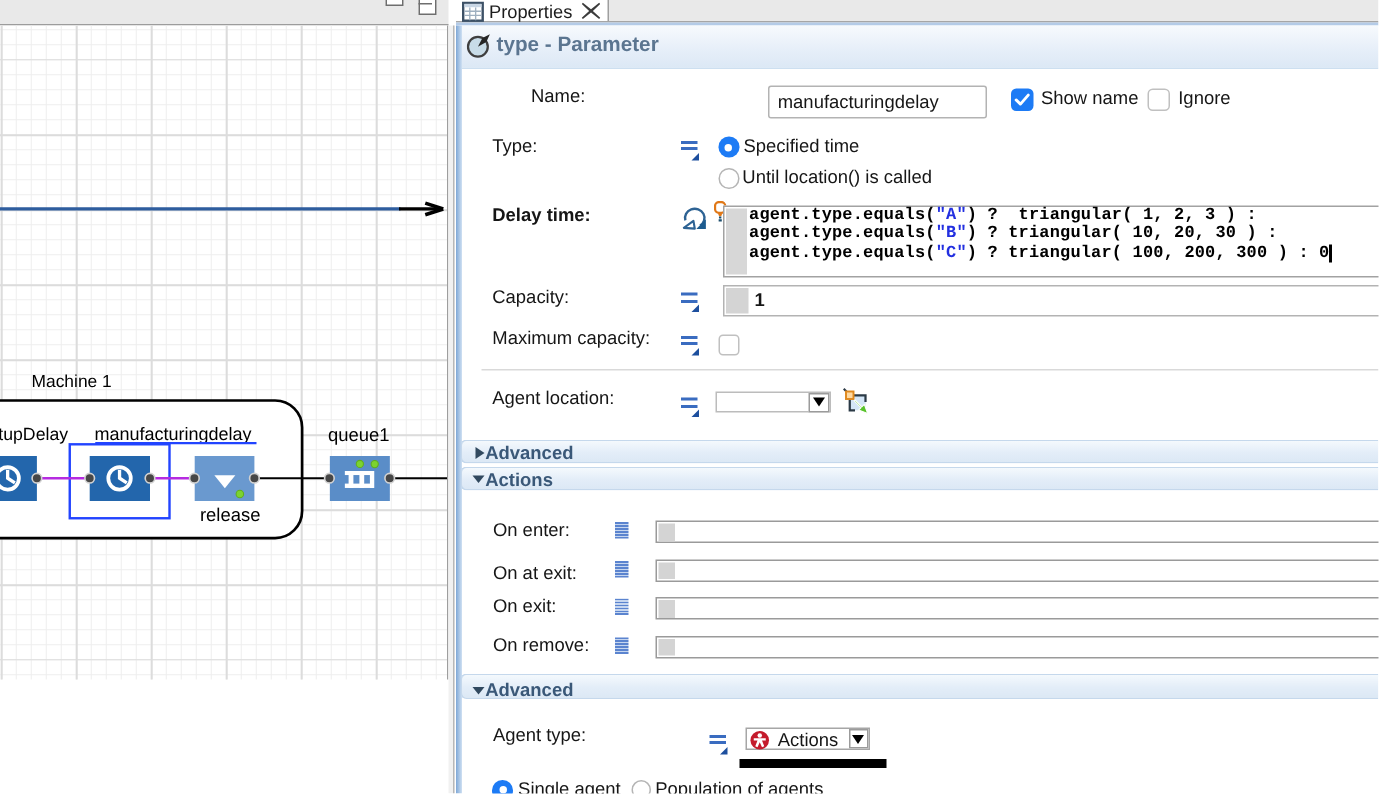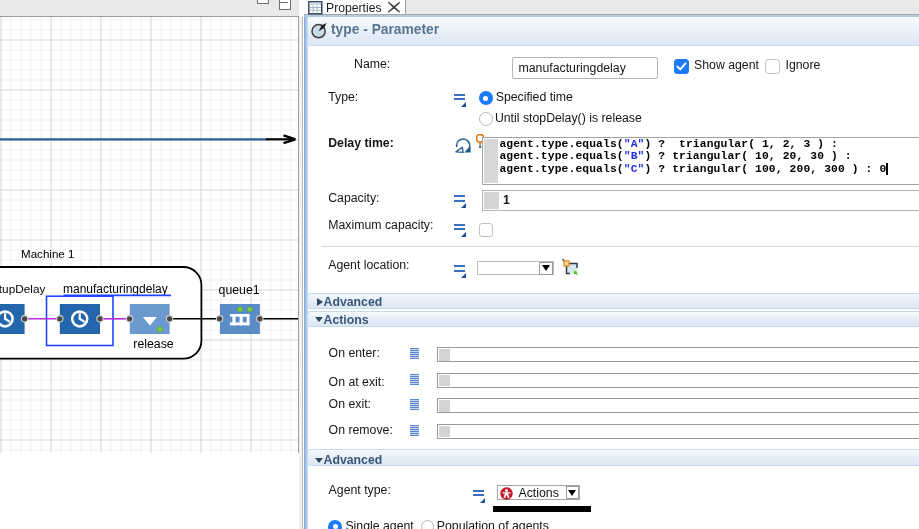--- a/index.html
+++ b/index.html
@@ -139,34 +139,34 @@
 <div class="abs" style="left:304px;top:17px;width:4px;height:512px;background:linear-gradient(90deg,#7ea7d6,#cfe0f2);"></div>
 
 <div class="lbl" style="left:342px;top:56.5px;margin-left:12px;">Name:</div>
 <div class="field" style="left:511.5px;top:56.5px;width:146px;height:22px;"></div>
 <div class="lbl" style="left:518.5px;top:61px;">manufacturingdelay</div>
 <div class="cb on" style="left:673.5px;top:59px;">
   <svg width="15" height="15" viewBox="0 0 15 15">
       <path d="M3.4 7.6 L6.3 10.4 L11.5 4.4" stroke="#fff" stroke-width="1.9" fill="none" stroke-linecap="round" stroke-linejoin="round"></path>
     </svg>
 </div>
-<div class="lbl" style="left:694px;top:57.8px;">Show agent</div>
+<div class="lbl" style="left:694px;top:57.8px;">Show name</div>
 <div class="cb off" style="left:764.5px;top:59px;"></div>
 <div class="lbl" style="left:785.5px;top:57.8px;">Ignore</div>
 
 <div class="lbl" style="left:328.2px;top:90px;">Type:</div>
 <div class="eq" style="left:454px;top:93px;">
     <div class="b1"></div>
     <div class="b2"></div>
     <div class="tri"></div>
   </div>
 <div class="radio on" style="left:478.9px;top:91.3px;width:13.8px;height:13.8px;"></div>
 <div class="lbl" style="left:495.7px;top:90.1px;">Specified time</div>
 <div class="radio off" style="left:478.9px;top:111.8px;width:13.8px;height:13.8px;"></div>
-<div class="lbl" style="left:494.9px;top:110.5px;">Until stopDelay() is release</div>
+<div class="lbl" style="left:494.9px;top:110.5px;">Until location() is called</div>
 
 <div class="lbl bold" style="left:328.2px;top:136.3px;">Delay time:</div>
 <svg class="abs" style="left:454px;top:137px;" width="20" height="18" viewBox="0 0 20 18">
   <path d="M 2.9 9.9 A 6.5 6.1 0 1 1 12.7 13.4" fill="none" stroke="#2e6394" stroke-width="1.6"></path>
   <polygon points="1.9,14.9 8.3,10.3 9.2,15.4" fill="#fff" stroke="#2e6394" stroke-width="1.4" stroke-linejoin="round"></polygon>
   <path d="M 16.6 15.6 L 10.2 15.6 L 16.6 9.2 Z" fill="#1d5c8f"></path>
 </svg>
 <svg class="abs" style="left:475.5px;top:133.5px;" width="9" height="14" viewBox="0 0 9 14">
   <rect x="0.7" y="0.7" width="6.8" height="7.2" rx="2.6" fill="#fff" stroke="#e07818" stroke-width="1.5"></rect>
   <path d="M 2.6 8.2 L 5.6 8.2 L 4.8 10.2 L 3.4 10.2 Z" fill="#e07818"></path>

